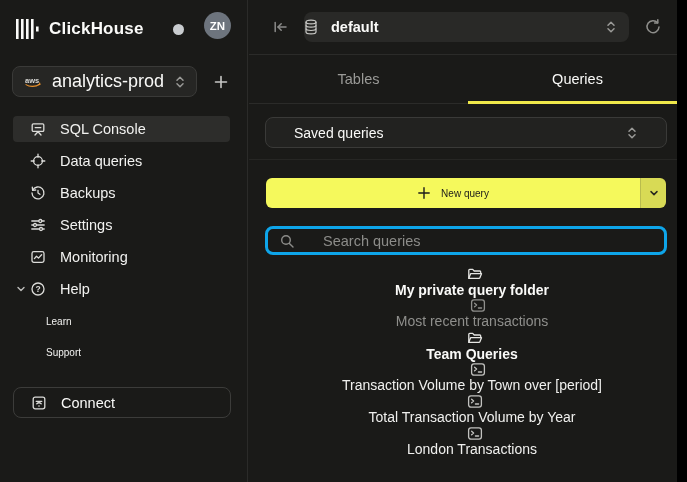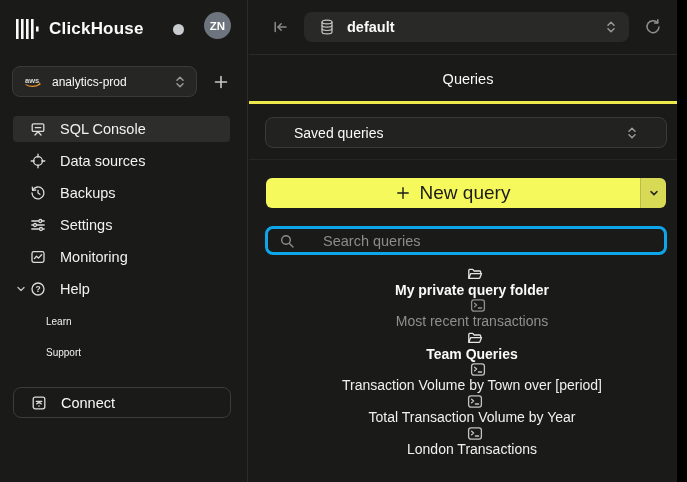--- a/index.html
+++ b/index.html
@@ -24,21 +24,21 @@
   .status-dot{width:11px;height:11px;border-radius:50%;background:#c9cccf;
               position:absolute;left:159px;top:11px;}
   .avatar{position:absolute;left:190px;top:-1px;width:27px;height:27px;border-radius:50%;
           background:#6d747d;display:flex;align-items:center;justify-content:center;
           font-size:11.5px;font-weight:700;color:#fff;}
   .workspace-row{position:absolute;left:12px;top:66px;right:12px;height:31px;
                  display:flex;align-items:center;}
   .workspace-select{width:185px;height:31px;background:#262624;border:1px solid #3a3a38;
                     border-radius:8px;display:flex;align-items:center;padding:0 10px 0 12px;
                     cursor:pointer;}
-  .workspace-select .ws-label{font-size:12px;font-weight:500;margin:0 8px 0 10px;flex:1;}
+  .workspace-select .ws-label{font-size:18px;font-weight:500;margin:0 8px 0 10px;flex:1;}
   .plus-btn{margin-left:16px;color:#c8c8c6;cursor:pointer;display:flex;}
   .nav{position:absolute;left:13px;top:116px;right:17px;}
   .nav-item{height:26px;border-radius:4px;display:flex;align-items:center;
             padding-left:17px;margin-bottom:6px;cursor:pointer;}
   .nav-item.active{background:#2d2d2b;}
   .nav-item .nav-label{font-size:14.5px;font-weight:500;color:#f2f2f0;margin-left:14px;}
   .nav-item .nav-ic{width:16px;display:flex;justify-content:center;}
   .nav-item.has-caret{padding-left:3px;}
   .nav-item .caret{margin-right:4px;display:flex;color:#bdbdba;}
   .sub-item{height:26px;display:flex;align-items:center;padding-left:33px;
@@ -48,42 +48,42 @@
                border:1px solid #3c3c3a;border-radius:8px;display:flex;align-items:center;
                padding-left:17px;cursor:pointer;}
   .connect-btn .nav-label{font-size:14.5px;font-weight:500;margin-left:14px;}
 
   
   .rightpanel{position:absolute;left:249px;top:0;width:438px;height:482px;}
   .topbar{position:absolute;left:0;top:0;right:0;height:55px;
           border-bottom:1px solid var(--panel-border);}
   .collapse-btn{position:absolute;left:22px;top:18px;color:#8b8b89;cursor:pointer;}
   .db-select{position:absolute;left:55px;top:12px;width:325px;height:30px;background:#292927;
-             border-radius:8px;display:flex;align-items:center;padding:0 12px 0 16px;cursor:pointer;}
+             border-radius:8px;display:flex;align-items:center;padding:0 12px 0 0;cursor:pointer;}
   .db-select .db-value{font-size:14.5px;font-weight:600;margin-left:13px;flex:1;}
   .refresh-btn{position:absolute;left:395px;top:18px;color:#8e8e8b;cursor:pointer;}
 
   .tabs{position:absolute;left:0;top:55px;right:0;height:49px;display:flex;
         border-bottom:1px solid var(--panel-border);}
   .tab{flex:1;display:flex;align-items:center;justify-content:center;font-size:14.5px;
        color:var(--text-secondary);cursor:pointer;position:relative;}
   .tab.active{color:var(--text-primary);font-weight:500;}
   .tab.active::after{content:"";position:absolute;left:0;right:0;bottom:-1px;height:3px;
                      background:var(--tab-underline-yellow);}
 
   .saved-select{position:absolute;left:16px;top:117px;width:402px;height:31px;
                 background:#222220;border:1px solid #3a3a38;border-radius:8px;
                 display:flex;align-items:center;padding:0 28px;cursor:pointer;}
   .saved-select .sv-label{font-size:14px;flex:1;}
   .section-divider{position:absolute;left:0;top:159px;right:0;height:1px;background:#262624;}
 
   .new-query{position:absolute;left:17px;top:178px;width:400px;height:30px;border-radius:6px;
              overflow:hidden;display:flex;}
   .nq-main{flex:1;background:var(--accent-yellow);color:#1c1c1a;display:flex;align-items:center;
-           justify-content:center;gap:10px;font-size:19px;font-weight:500;cursor:pointer;}
+           justify-content:center;gap:10px;font-size:10px;font-weight:500;cursor:pointer;}
   .nq-caret{width:26px;background:var(--accent-yellow-dark);border-left:1px solid #b9bc4d;
             display:flex;align-items:center;justify-content:center;color:#2a2a20;cursor:pointer;}
 
   .search-box{position:absolute;left:16px;top:226px;width:402px;height:29px;
               border:3px solid #0ea5e9;border-radius:8px;background:transparent;
               display:flex;align-items:center;padding:0 10px 0 12px;gap:21px;}
   .search-box input{background:transparent;border:none;outline:none;color:var(--text-primary);
                     font-size:14.5px;font-family:"Liberation Sans",sans-serif;margin-left:8px;flex:1;}
   .search-box input::placeholder{color:#8c8c89;}
 
@@ -159,21 +159,21 @@
         <span class="nav-label">SQL Console</span>
       </div>
 
       <div class="nav-item">
         <span class="nav-ic">
           <svg width="16" height="16" viewBox="0 0 16 16" fill="none" stroke="#dcdcd9" stroke-width="1.3" stroke-linecap="round">
             <circle cx="8" cy="8" r="4.4"></circle>
             <path d="M8 1.2v3M8 11.8v3M1.2 8h3M11.8 8h3"></path>
           </svg>
         </span>
-        <span class="nav-label">Data sources</span>
+        <span class="nav-label">Data queries</span>
       </div>
 
       <div class="nav-item">
         <span class="nav-ic">
           <svg width="16" height="16" viewBox="0 0 16 16" fill="none" stroke="#dcdcd9" stroke-width="1.3" stroke-linecap="round" stroke-linejoin="round">
             <path d="M2.6 5.3A6 6 0 1 1 2 8"></path>
             <path d="M2.3 2.2l.3 3.1 3.1-.3"></path>
             <path d="M8 5.4V8l1.9 1.3"></path>
           </svg>
         </span>
@@ -267,20 +267,21 @@
       </div>
       <span class="refresh-btn">
         <svg width="18" height="18" viewBox="0 0 18 18" fill="none" stroke="#8e8e8b" stroke-width="1.5" stroke-linecap="round" stroke-linejoin="round">
           <path d="M13.6 4.8A6 6 0 1 0 15 9"></path>
           <path d="M13.8 1.8v3.2h-3.2"></path>
         </svg>
       </span>
     </div>
 
     <div class="tabs">
+      <div class="tab">Tables</div>
       <div class="tab active">Queries</div>
     </div>
 
     <div class="saved-select">
       <span class="sv-label">Saved queries</span>
       <span>
         <svg width="12" height="14" viewBox="0 0 12 14" fill="none" stroke="#9a9a97" stroke-width="1.5" stroke-linecap="round" stroke-linejoin="round">
           <path d="M3 5.2 6 2.3l3 2.9"></path>
             <path d="M3 8.8 6 11.7l3-2.9"></path>
         </svg>

